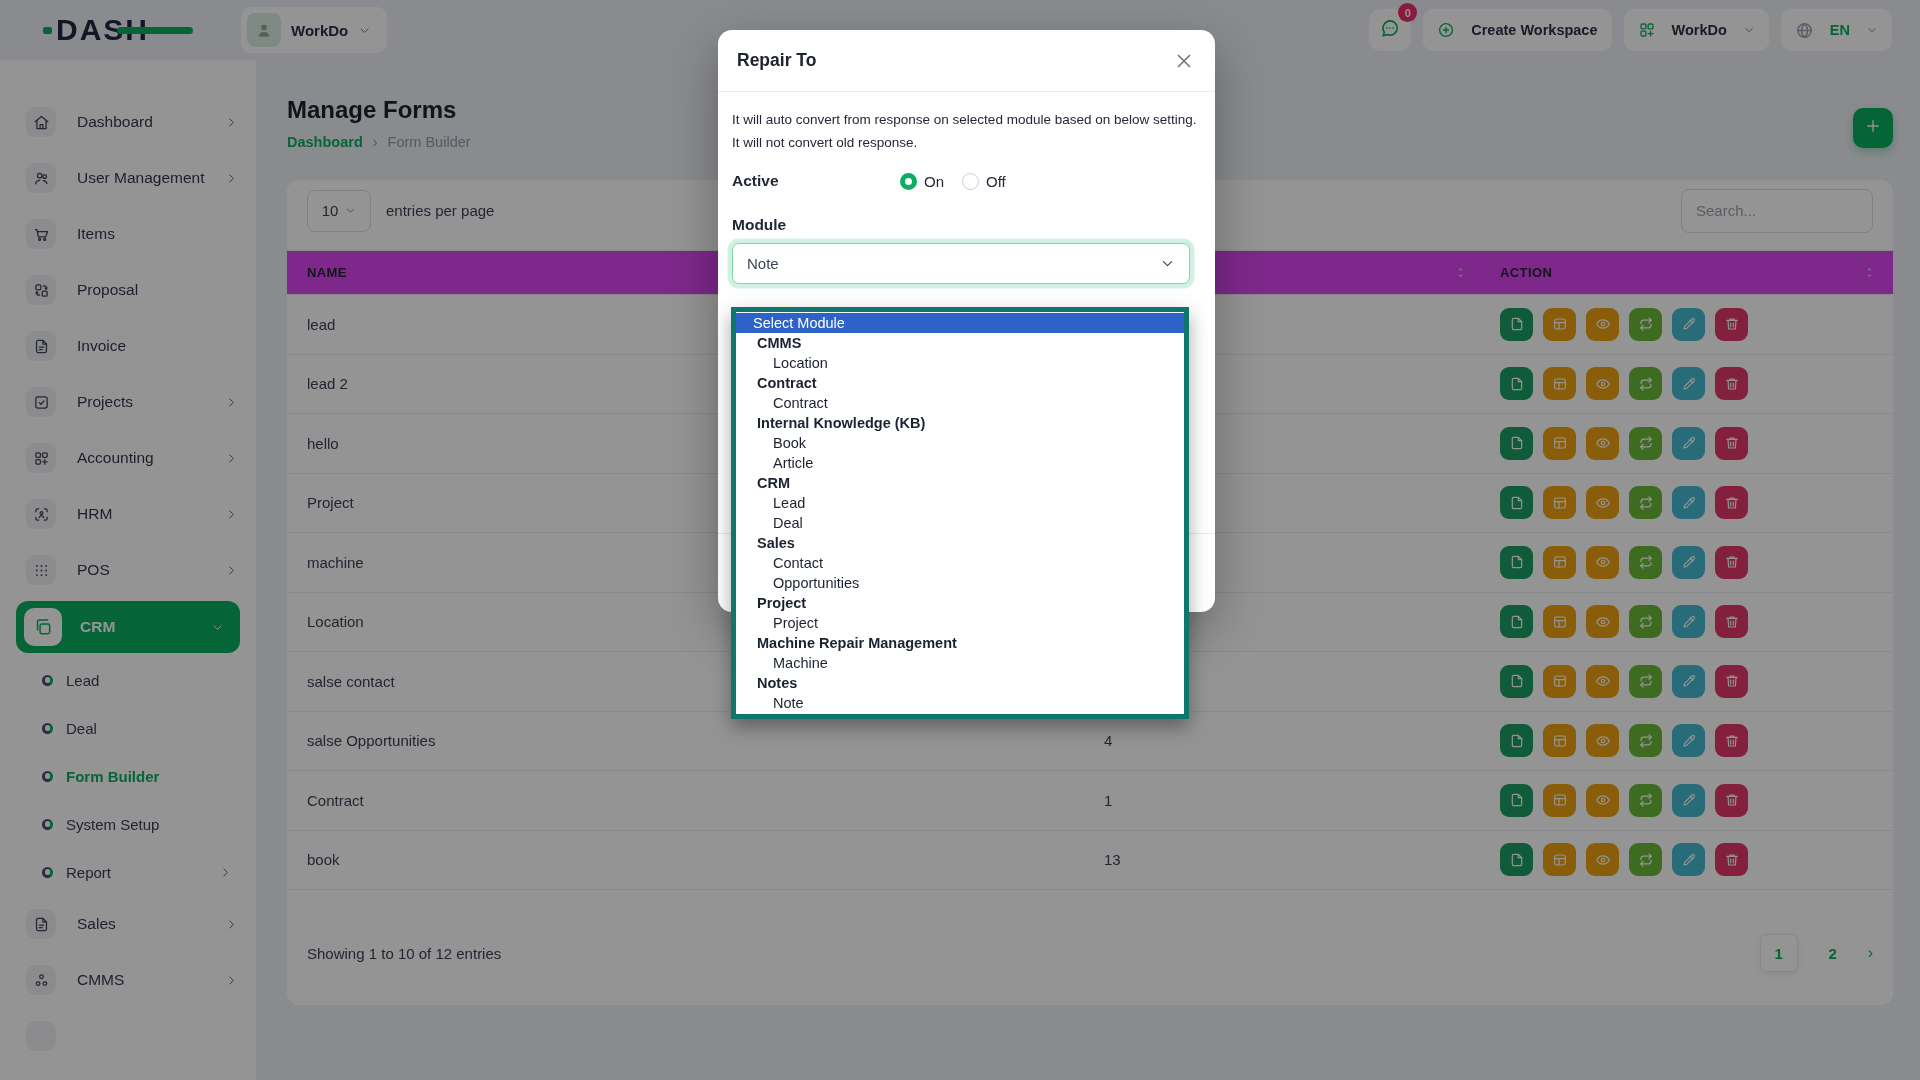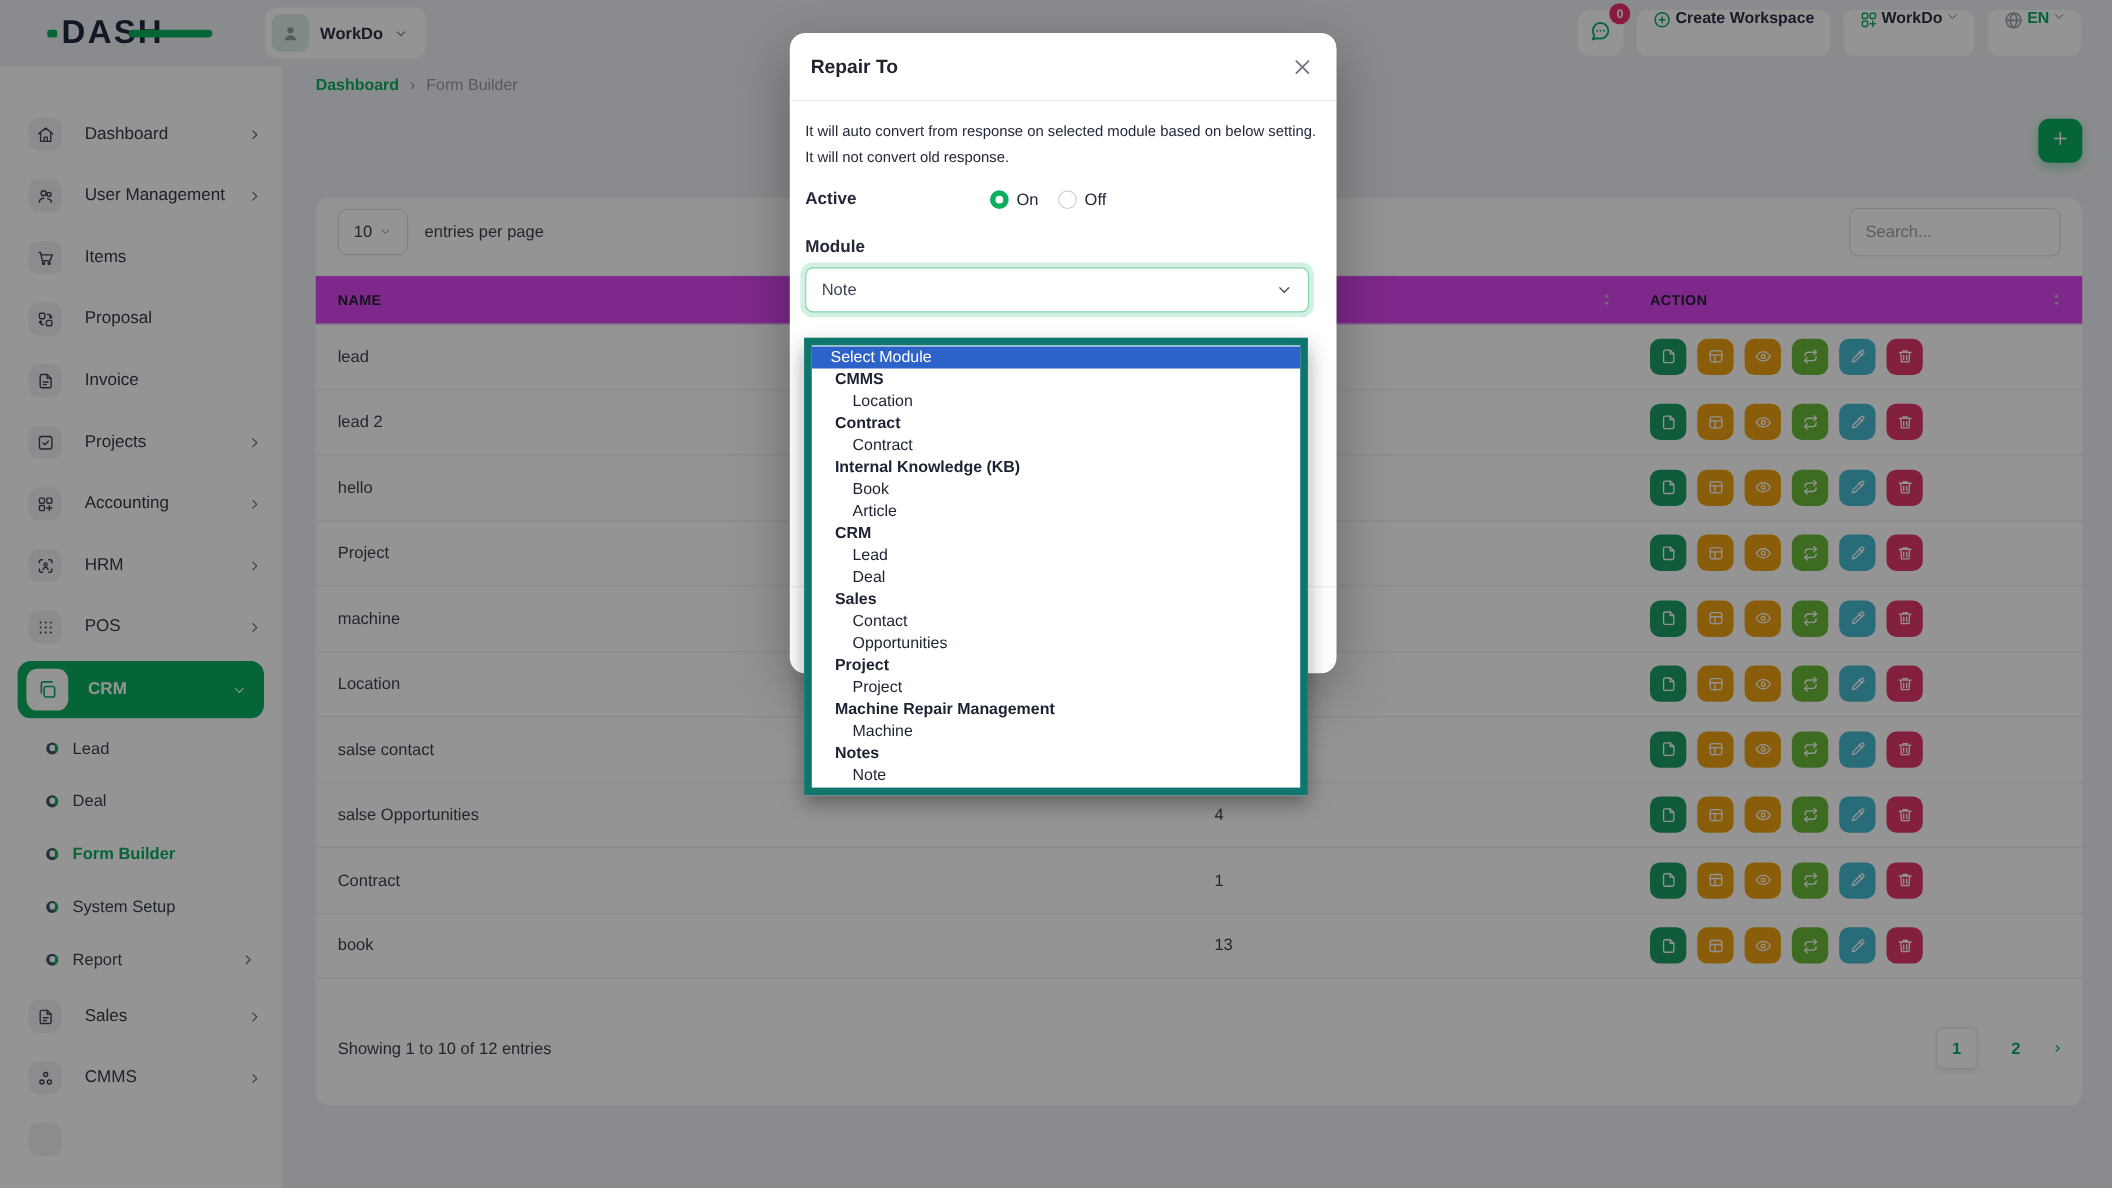--- a/index.html
+++ b/index.html
@@ -13,21 +13,21 @@
   .logo { position:relative; margin-left:56px; font-size:30px; font-weight:800; letter-spacing:2px; color:#1f2840; }
   .logo-bar { position:absolute; right:-44px; top:50%; margin-top:-3px; width:76px; height:7px; background:#0caf60; border-radius:4px; }
   .logo-dot { position:absolute; left:-13px; top:50%; margin-top:-3px; width:9px; height:7px; background:#0caf60; border-radius:2px; }
   .ws-pill { margin-left:92px; display:flex; align-items:center; gap:10px; background:#fff; border-radius:10px; height:46px; padding:0 16px 0 6px; cursor:pointer; }
   .ws-avatar { width:34px; height:34px; border-radius:8px; background:#ddeee6; display:flex; align-items:center; justify-content:center; color:#8fa89b; }
   .pill-label { font-size:15px; font-weight:600; color:#2b3048; }
   .chev { color:#6a7180; display:inline-flex; }
   .topbar-right { margin-left:auto; margin-right:28px; display:flex; align-items:center; gap:12px; }
   .icon-btn { position:relative; width:42px; height:42px; border-radius:12px; background:#fff; display:flex; align-items:center; justify-content:center; color:#0caf60; cursor:pointer; }
   .badge { position:absolute; top:-6px; right:-6px; min-width:19px; height:19px; border-radius:10px; background:#ec2f6b; color:#fff; font-size:11px; font-weight:700; display:flex; align-items:center; justify-content:center; padding:0 5px; }
-  .top-pill { display:flex; gap:3px; background:#fff; border-radius:10px; height:42px; padding:0 14px; cursor:pointer; font-size:14.5px; font-weight:600; color:#2b3048; }
+  .top-pill { display:flex; align-items:center; gap:16px; background:#fff; border-radius:10px; height:42px; padding:0 14px; cursor:pointer; font-size:14.5px; font-weight:600; color:#2b3048; }
   .green-ic { color:#0caf60; display:inline-flex; }
   .gray-ic { color:#9aa3b2; display:inline-flex; }
   .lang-label { color:#0caf60; font-weight:700; font-size:14.5px; }
   
   .sidebar { position:absolute; top:60px; left:0; bottom:0; width:256px; background:#fff; overflow:hidden; }
   #side-nav { padding-top:34px; }
   .nav-item { height:56px; display:flex; align-items:center; padding:0 18px 0 26px; cursor:pointer; }
   .nav-ic { width:30px; height:30px; border-radius:9px; background:#f1f2f6; display:flex; align-items:center; justify-content:center; color:#3d4458; flex:0 0 auto; }
   .nav-label { margin-left:21px; font-size:15.5px; font-weight:500; color:#333a4d; }
   .nav-chev { margin-left:auto; color:#565d6e; display:inline-flex; }
@@ -89,21 +89,21 @@
   .radio-opt { display:flex; align-items:center; gap:7px; font-size:15px; color:#232838; cursor:pointer; }
   .radio { width:17px; height:17px; border-radius:50%; background:#fff; }
   .radio.on { border:5px solid #0caf60; }
   .radio.off { border:1.5px solid #c9ced6; }
   .module-label { margin-top:26px; }
   .select { margin-top:9px; height:41px; width:458px; border:1.5px solid #7fd6a9; border-radius:7px; box-shadow:0 0 0 4.5px rgba(12,175,96,.18); display:flex; align-items:center; padding:0 14px; cursor:pointer; background:#fff; }
   .select-value { font-size:15px; color:#3c4354; }
   .select .chev { margin-left:auto; color:#3b4252; }
   .modal-foot-divider { position:absolute; top:503px; left:0; right:0; border-top:1px solid #e8eaee; }
   
-  .listbox { position:absolute; left:731px; top:307px; width:458px; z-index:60; background:#fff; border:7px solid #0f766e; box-shadow:0 8px 18px rgba(0,0,0,.35); padding:1px 0; }
+  .listbox { position:absolute; left:731px; top:307px; width:458px; z-index:60; background:#fff; border:5px solid #0f766e; box-shadow:0 8px 18px rgba(0,0,0,.35); padding:1px 0; }
   .lb-item { height:20px; line-height:20px; font-size:14.5px; color:#1b2230; white-space:nowrap; cursor:default; }
   .lb-item.group { font-weight:700; padding-left:21px; }
   .lb-item.option { padding-left:37px; cursor:pointer; }
   .lb-item.selected { color:#fff; padding-left:17px; cursor:pointer; }
 </style>
 </head>
 <body>
 
 <div class="app">
 
@@ -398,20 +398,21 @@
           </span>
         </div>
         <div class="nav-item">
           <span class="nav-ic"></span>
           <span class="nav-label"></span>
         </div>
       </nav>
   </aside>
 
   <main class="main">
+    <h1 class="page-title">Manage Forms</h1>
     <div class="breadcrumb">
       <span class="bc-link">Dashboard</span>
       <span class="bc-sep">›</span>
       <span class="bc-current">Form Builder</span>
     </div>
     <div class="add-btn">
       <span><svg width="18" height="18" viewBox="0 0 24 24" fill="none" stroke="currentColor" stroke-width="1.8" stroke-linecap="round" stroke-linejoin="round">
             <path d="M12 5v14M5 12h14"></path>
           </svg></span>
     </div>

